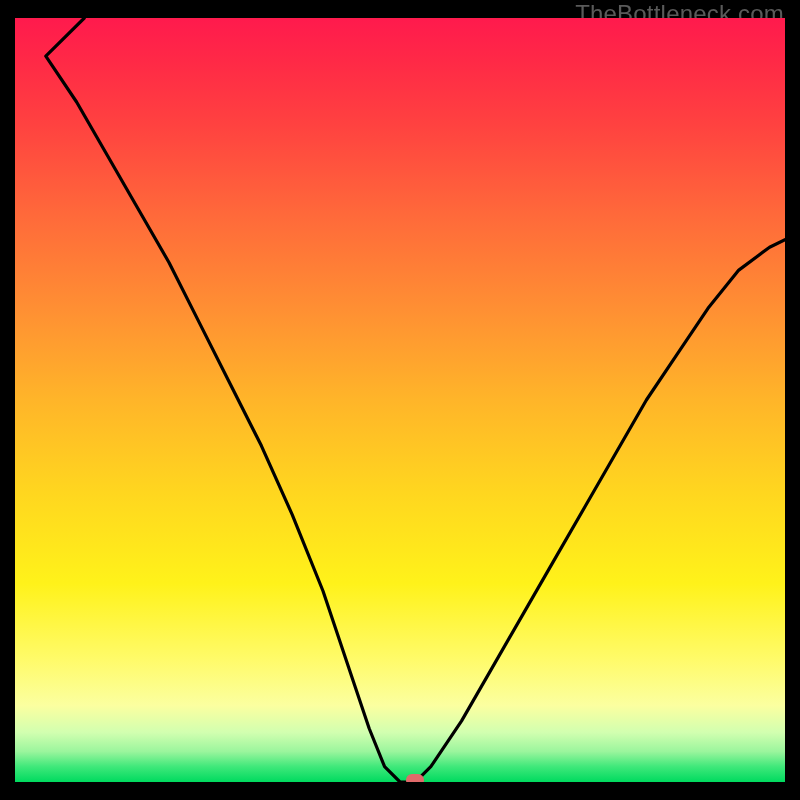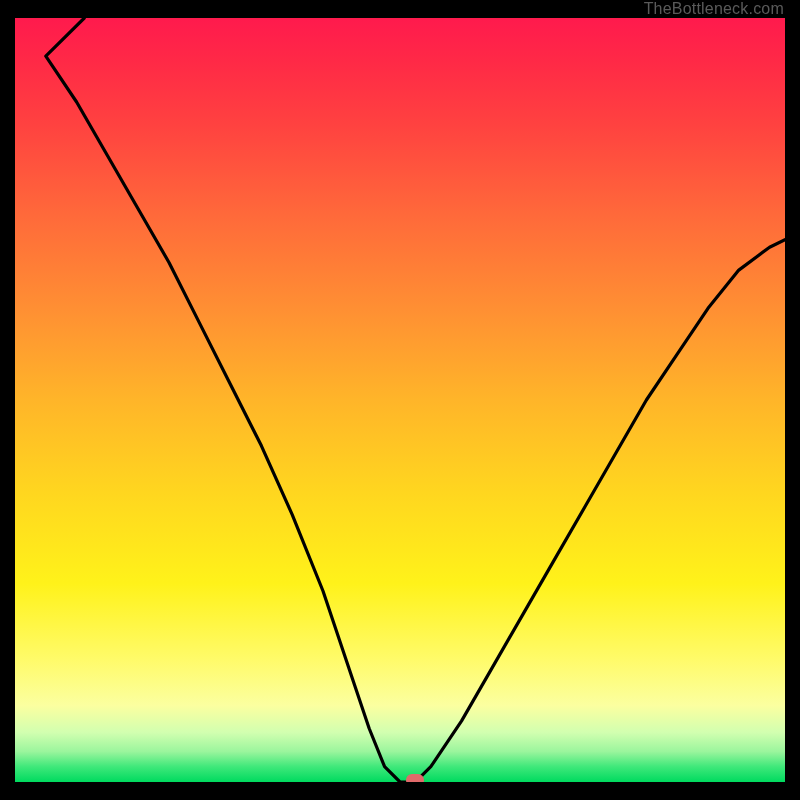--- a/index.html
+++ b/index.html
@@ -45,21 +45,21 @@
       #9bf59d 96%,
       #3fe87a 98%,
       #00da5f 100%
     );
   }
   .watermark {
     position: absolute;
     top: 0px;
     right: 16px;
     color: #5a5a5a;
-    font-size: 16px;
+    font-size: 24px;
     letter-spacing: 0.2px;
     user-select: none;
   }
   svg.curve {
     position: absolute;
     inset: 0;
   }
   .marker {
     position: absolute;
     width: 18px;

